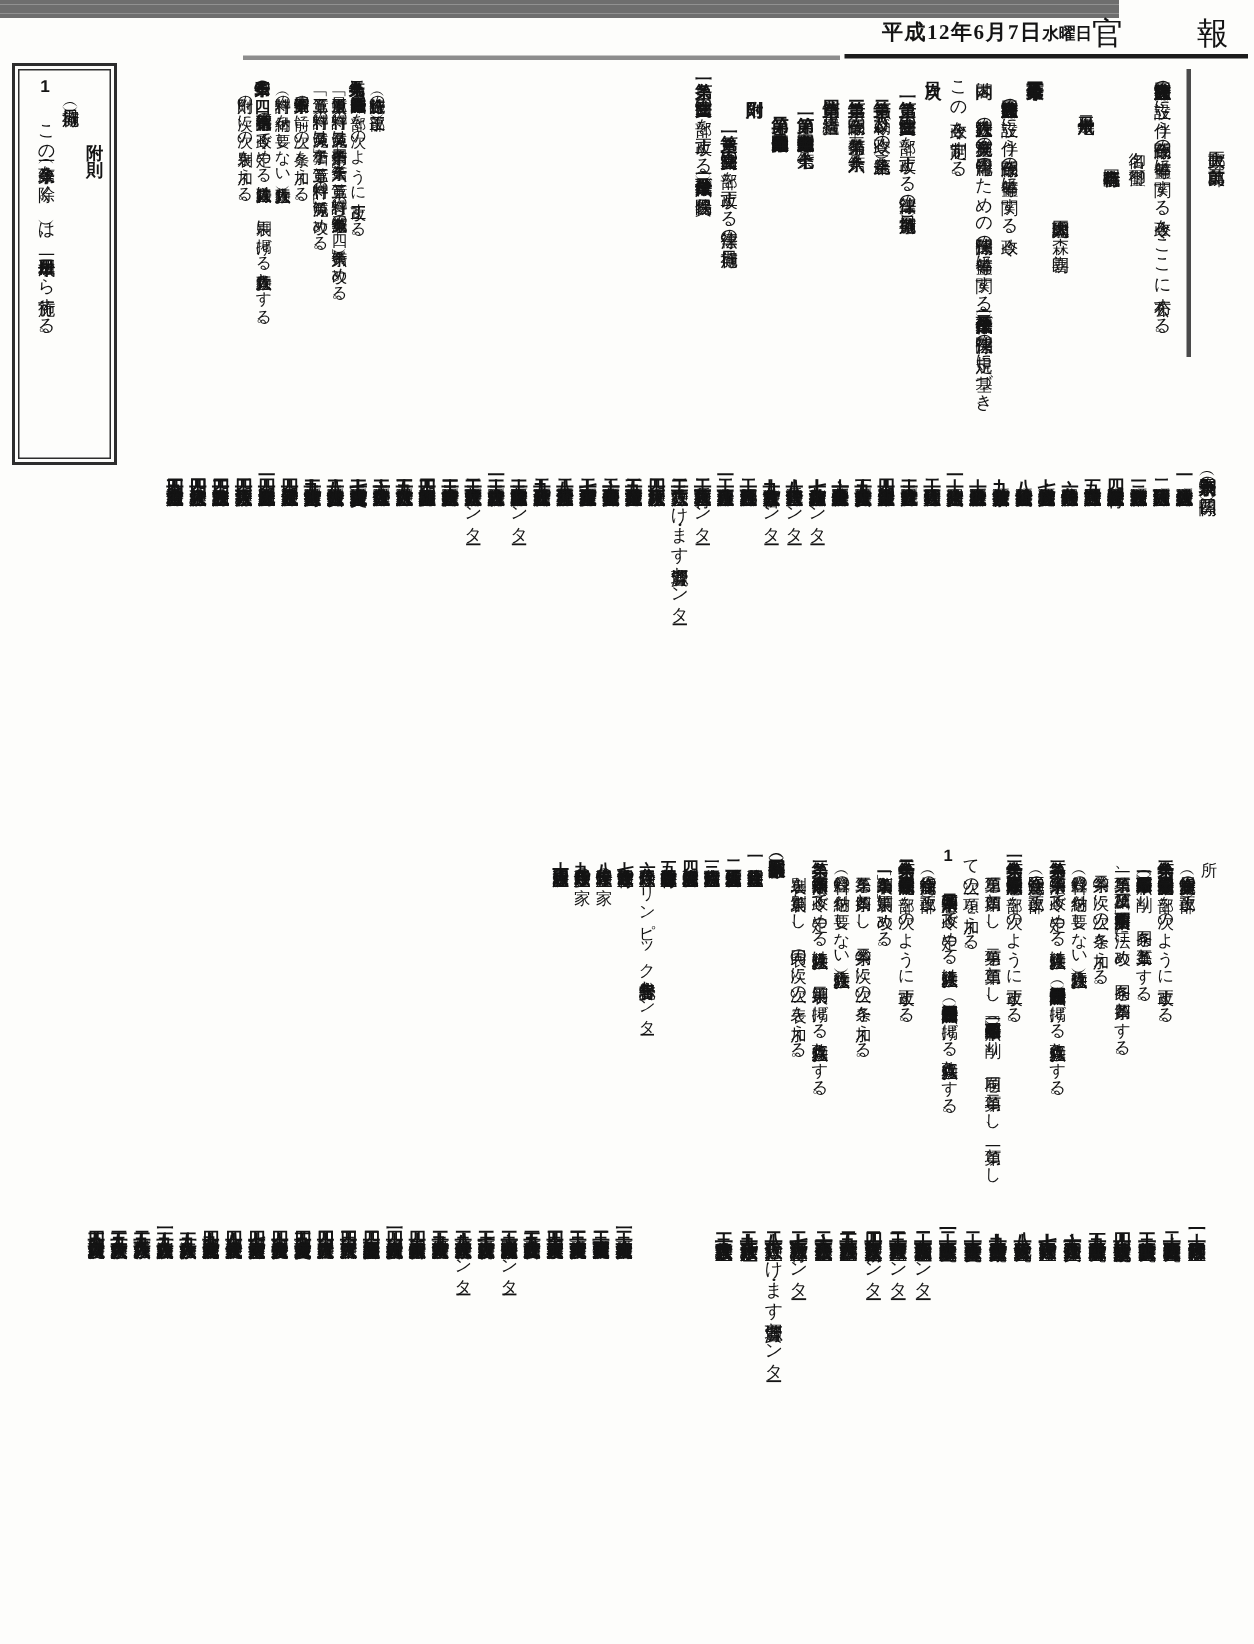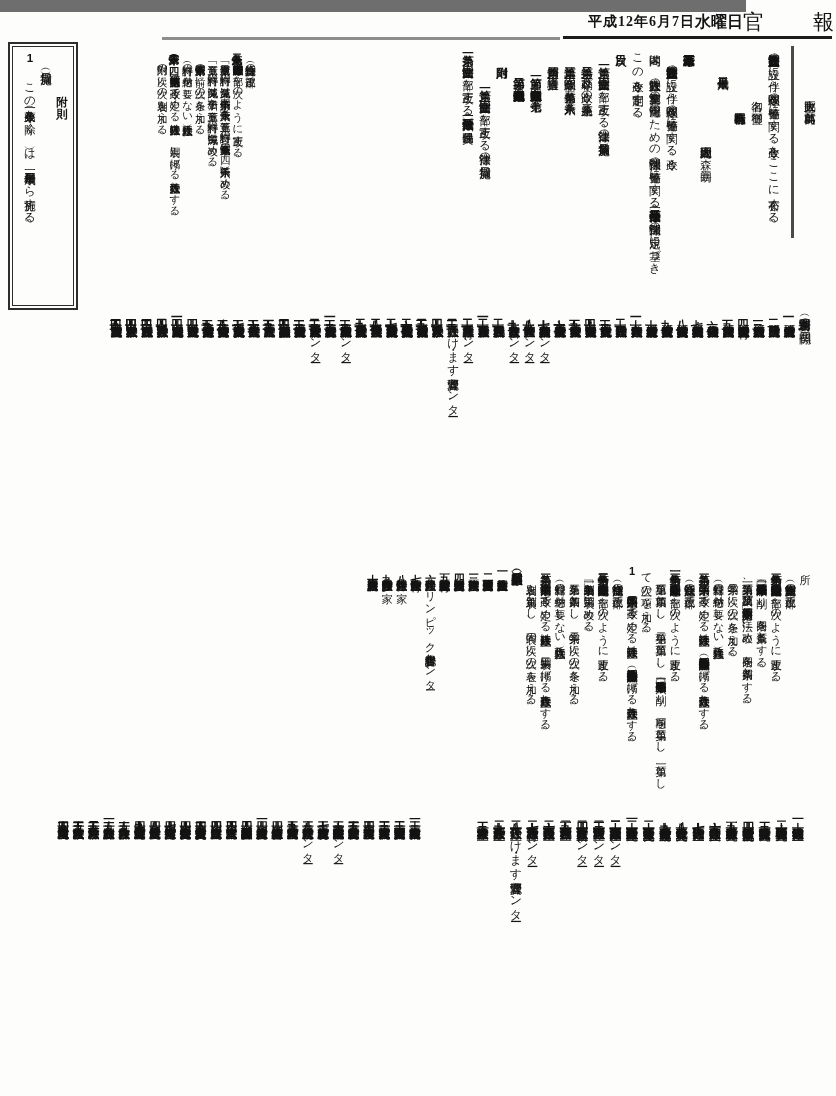--- a/index.html
+++ b/index.html
@@ -10,21 +10,21 @@
     background:#fdfdfb; color:#141414; overflow:hidden;
     font-family:"Liberation Serif","DejaVu Serif",serif;
   }
   
   .masthead {
     position:absolute; top:8px; left:588px; right:4px; height:28px;
     display:flex; align-items:center; justify-content:space-between;
     white-space:nowrap;
   }
   .m-date { font-size:14px; font-weight:600; letter-spacing:1px; }
-  .m-weekday { font-size:16px; font-weight:600; }
+  .m-weekday { font-size:11px; font-weight:600; }
   .m-title { font-size:21px; font-weight:400; letter-spacing:14px; text-indent:0; }
   .m-issue { font-size:12.5px; font-weight:600; }
   .rule { position:absolute; }
   .rule-gray  { left:162px; top:37px; width:398px; height:3px; background:#8d8d8d; }
   .rule-black { left:563px; top:36px; width:269px; height:3px; background:#1c1c1c; }
   .band-rule  { left:86px; width:746px; height:3px; background:#6e6e6e; }
   .band-rule.r1 { top:302px; }
   .band-rule.r2 { top:557px; }
   .band-rule.r3 { top:798px; }
   .band-rule.r4 { top:1064px; }

